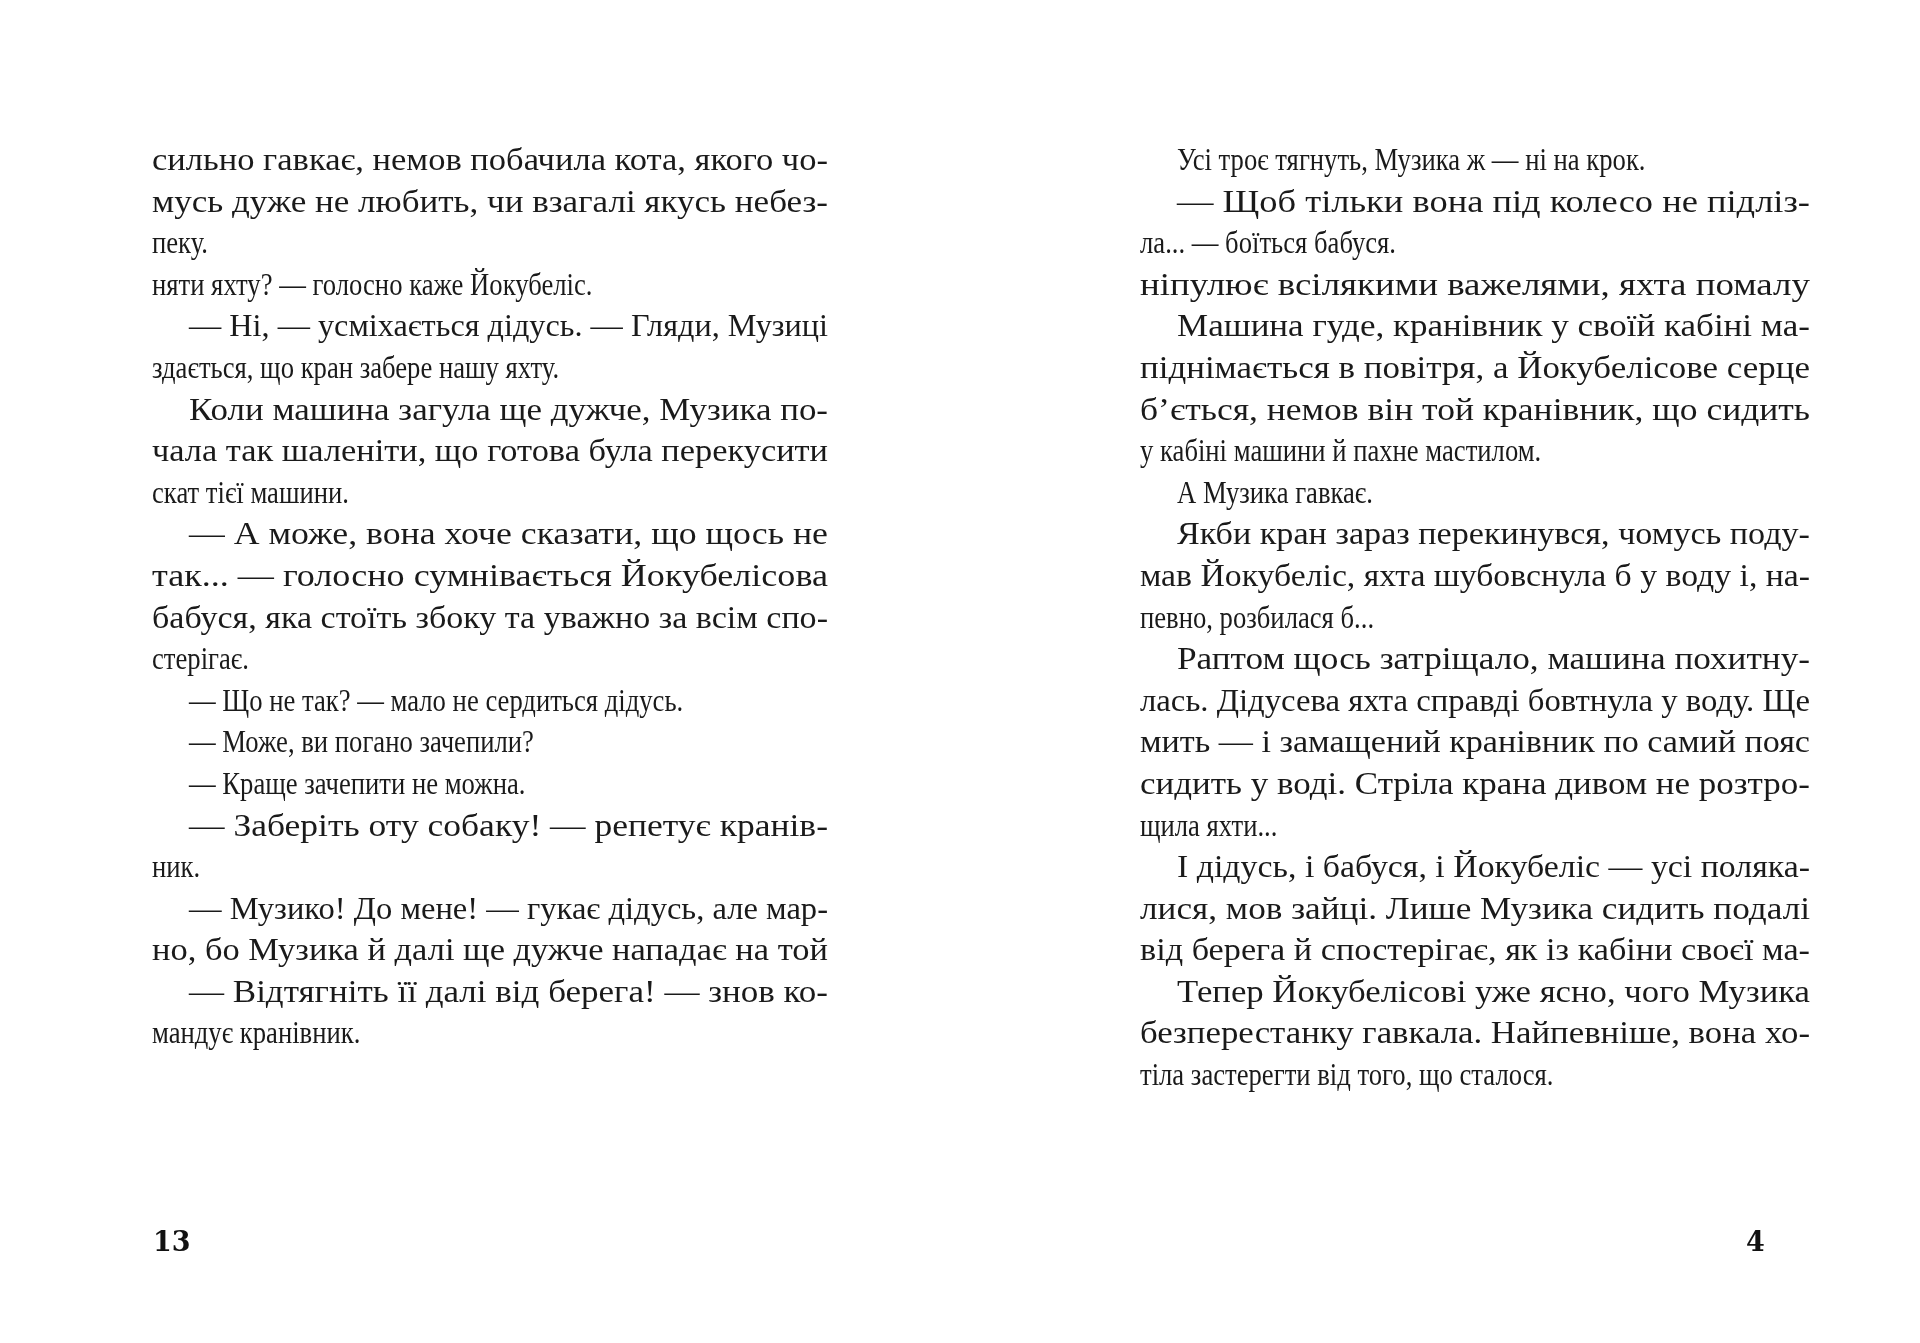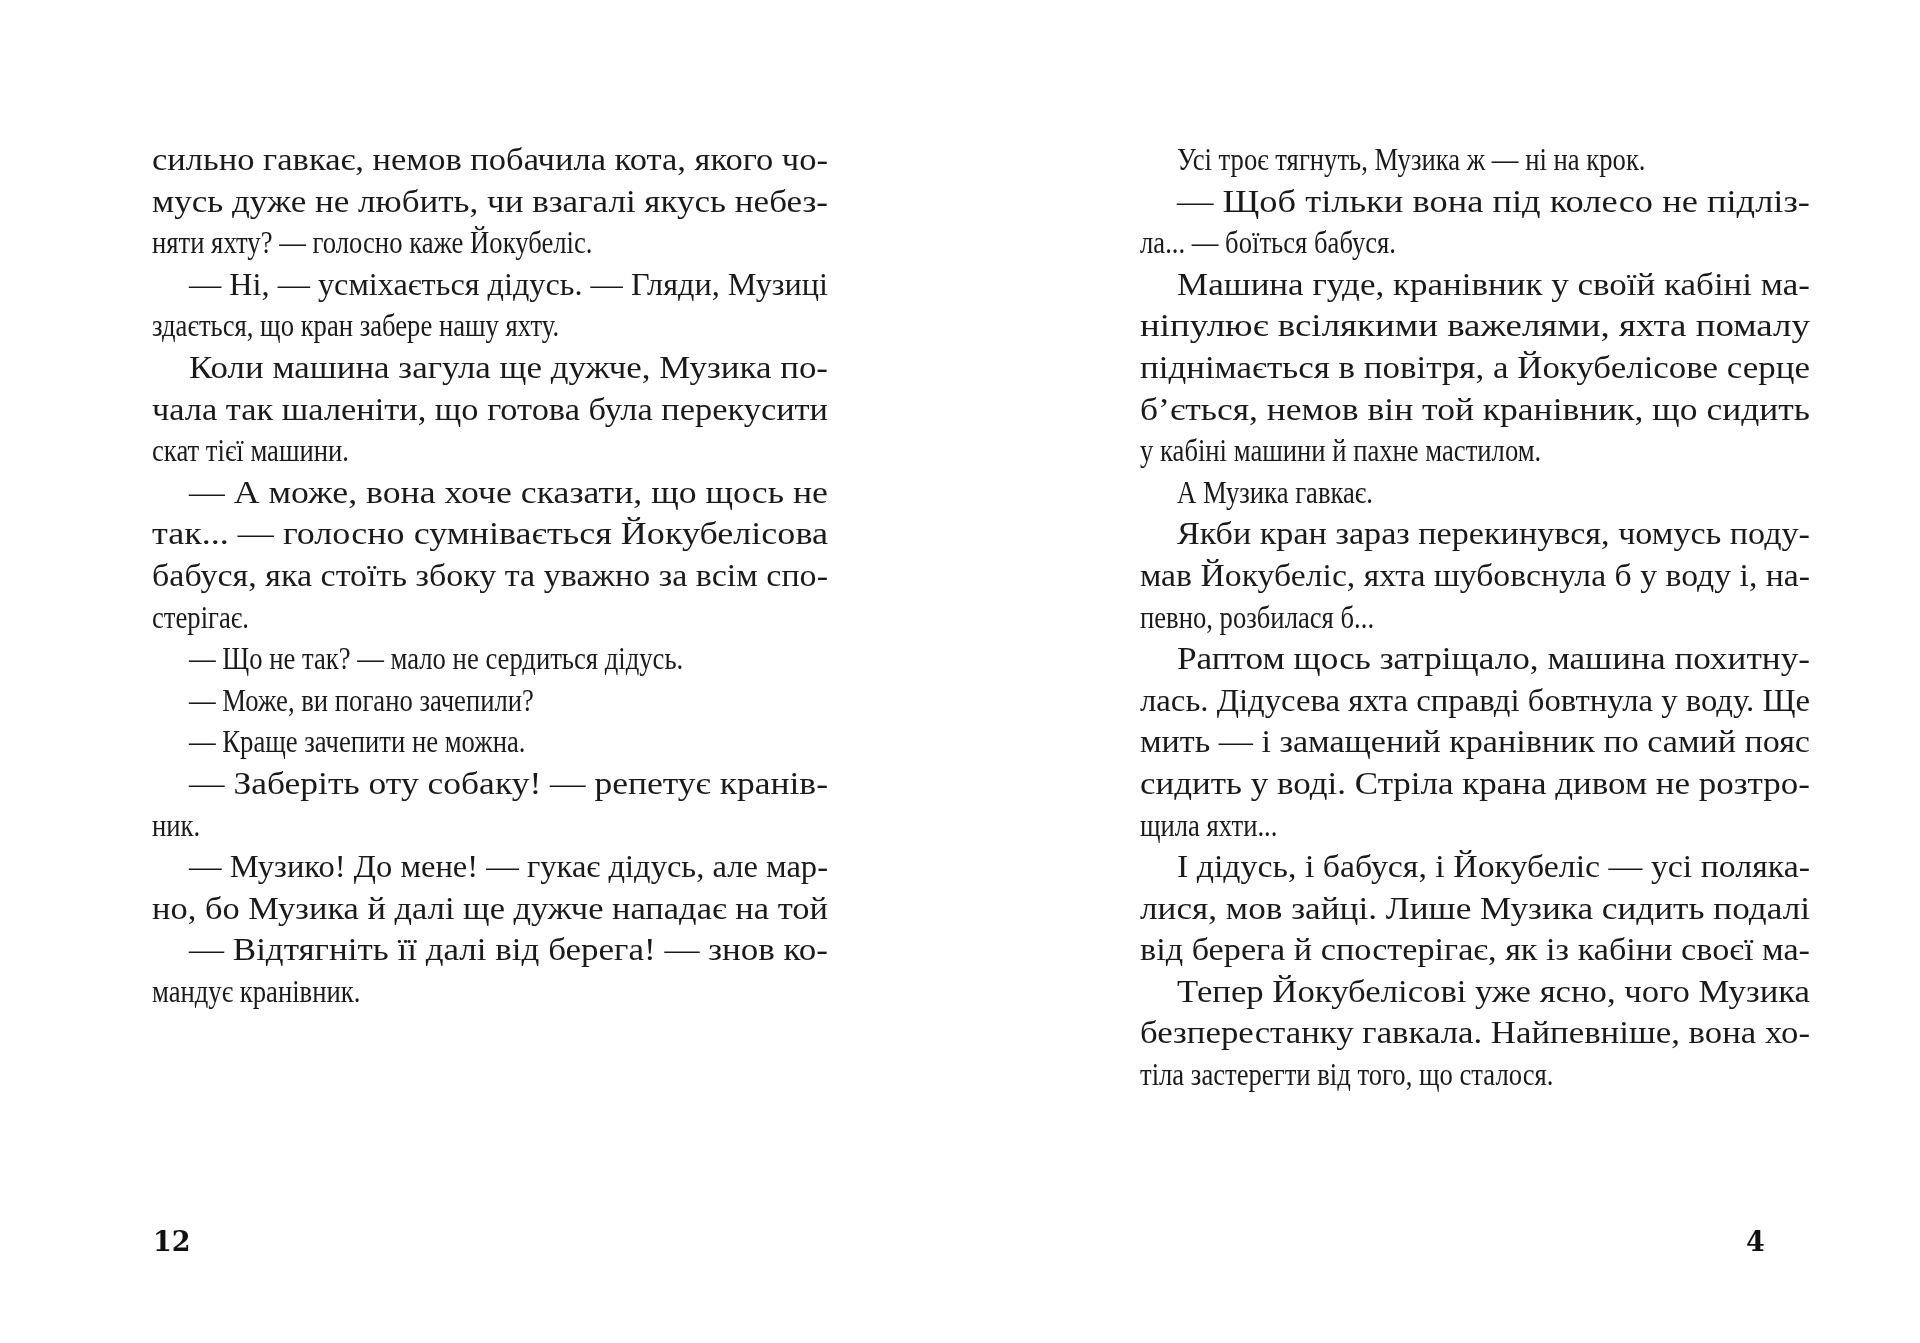--- a/index.html
+++ b/index.html
@@ -64,50 +64,51 @@
   </style>
 </head>
 <body>
 
 <div class="spread">
 
   <div class="page left">
     <div class="text-block" id="left-lines">
         <div class="line"><span class="t" style="transform: scaleX(1.1135);">сильно гавкає, немов побачила кота, якого чо-</span></div>
         <div class="line"><span class="t" style="transform: scaleX(1.1304);">мусь дуже не любить, чи взагалі якусь небез-</span></div>
+        <div class="line"><span class="t" style="transform: scaleX(0.86);">пеку.</span></div>
         <div class="line"><span class="t" style="transform: scaleX(0.86);">няти яхту? — голосно каже Йокубеліс.</span></div>
         <div class="line indent"><span class="t" style="transform: scaleX(1.04);">— Ні, — усміхається дідусь. — Гляди, Музиці</span></div>
         <div class="line"><span class="t" style="transform: scaleX(0.86);">здається, що кран забере нашу яхту.</span></div>
         <div class="line indent"><span class="t" style="transform: scaleX(1.127);">Коли машина загула ще дужче, Музика по-</span></div>
         <div class="line"><span class="t" style="transform: scaleX(1.109);">чала так шаленіти, що готова була перекусити</span></div>
         <div class="line"><span class="t" style="transform: scaleX(0.86);">скат тієї машини.</span></div>
         <div class="line indent"><span class="t" style="transform: scaleX(1.1537);">— А може, вона хоче сказати, що щось не</span></div>
         <div class="line"><span class="t" style="transform: scaleX(1.1636);">так... — голосно сумнівається Йокубелісова</span></div>
         <div class="line"><span class="t" style="transform: scaleX(1.098);">бабуся, яка стоїть збоку та уважно за всім спо-</span></div>
         <div class="line"><span class="t" style="transform: scaleX(0.86);">стерігає.</span></div>
         <div class="line indent"><span class="t" style="transform: scaleX(0.86);">— Що не так? — мало не сердиться дідусь.</span></div>
         <div class="line indent"><span class="t" style="transform: scaleX(0.86);">— Може, ви погано зачепили?</span></div>
         <div class="line indent"><span class="t" style="transform: scaleX(0.86);">— Краще зачепити не можна.</span></div>
         <div class="line indent"><span class="t" style="transform: scaleX(1.1457);">— Заберіть оту собаку! — репетує кранів-</span></div>
         <div class="line"><span class="t" style="transform: scaleX(0.86);">ник.</span></div>
         <div class="line indent"><span class="t" style="transform: scaleX(1.05);">— Музико! До мене! — гукає дідусь, але мар-</span></div>
         <div class="line"><span class="t" style="transform: scaleX(1.1118);">но, бо Музика й далі ще дужче нападає на той</span></div>
         <div class="line indent"><span class="t" style="transform: scaleX(1.1296);">— Відтягніть її далі від берега! — знов ко-</span></div>
         <div class="line"><span class="t" style="transform: scaleX(0.86);">мандує кранівник.</span></div>
       </div>
-    <div class="page-number">12</div>
+    <div class="page-number">13</div>
   </div>
 
   <div class="page right">
     <div class="text-block" id="right-lines">
         <div class="line indent"><span class="t" style="transform: scaleX(0.86);">Усі троє тягнуть, Музика ж — ні на крок.</span></div>
         <div class="line indent"><span class="t" style="transform: scaleX(1.176);">— Щоб тільки вона під колесо не підліз-</span></div>
         <div class="line"><span class="t" style="transform: scaleX(0.86);">ла... — боїться бабуся.</span></div>
+        <div class="line"><span class="t" style="transform: scaleX(1.1915);">ніпулює всілякими важелями, яхта помалу</span></div>
         <div class="line indent"><span class="t" style="transform: scaleX(1.1295);">Машина гуде, кранівник у своїй кабіні ма-</span></div>
-        <div class="line"><span class="t" style="transform: scaleX(1.1915);">ніпулює всілякими важелями, яхта помалу</span></div>
         <div class="line"><span class="t" style="transform: scaleX(1.1274);">піднімається в повітря, а Йокубелісове серце</span></div>
         <div class="line"><span class="t" style="transform: scaleX(1.1464);">б’ється, немов він той кранівник, що сидить</span></div>
         <div class="line"><span class="t" style="transform: scaleX(0.86);">у кабіні машини й пахне мастилом.</span></div>
         <div class="line indent"><span class="t" style="transform: scaleX(0.86);">А Музика гавкає.</span></div>
         <div class="line indent"><span class="t" style="transform: scaleX(1.102);">Якби кран зараз перекинувся, чомусь поду-</span></div>
         <div class="line"><span class="t" style="transform: scaleX(1.088);">мав Йокубеліс, яхта шубовснула б у воду і, на-</span></div>
         <div class="line"><span class="t" style="transform: scaleX(0.86);">певно, розбилася б...</span></div>
         <div class="line indent"><span class="t" style="transform: scaleX(1.1363);">Раптом щось затріщало, машина похитну-</span></div>
         <div class="line"><span class="t" style="transform: scaleX(1.0556);">лась. Дідусева яхта справді бовтнула у воду. Ще</span></div>
         <div class="line"><span class="t" style="transform: scaleX(1.1001);">мить — і замащений кранівник по самий пояс</span></div>

